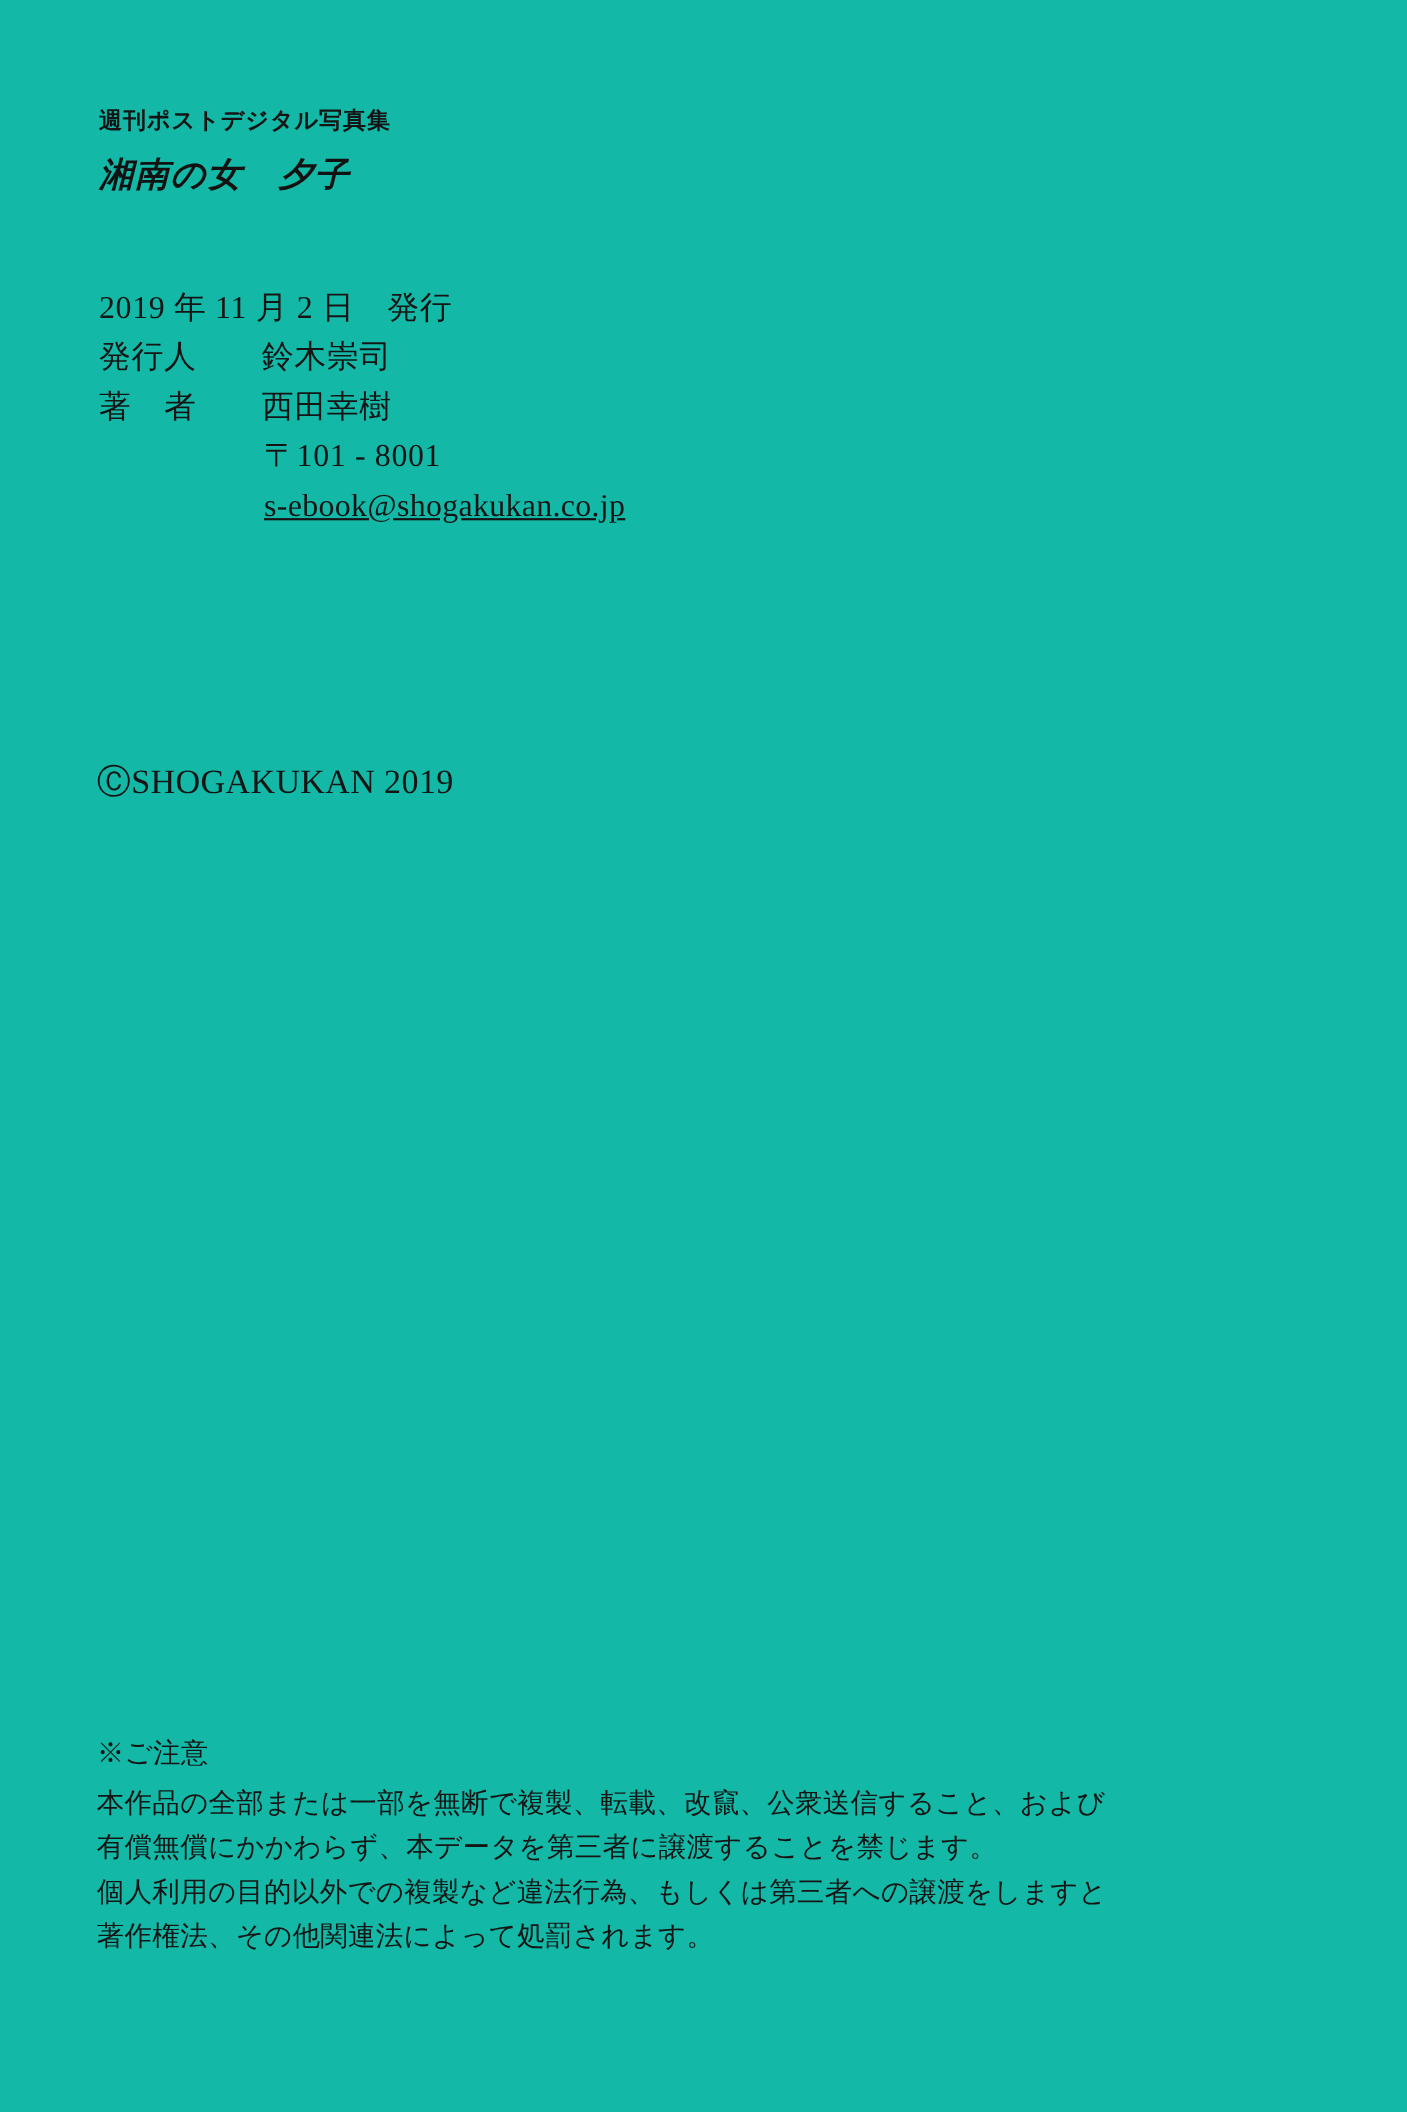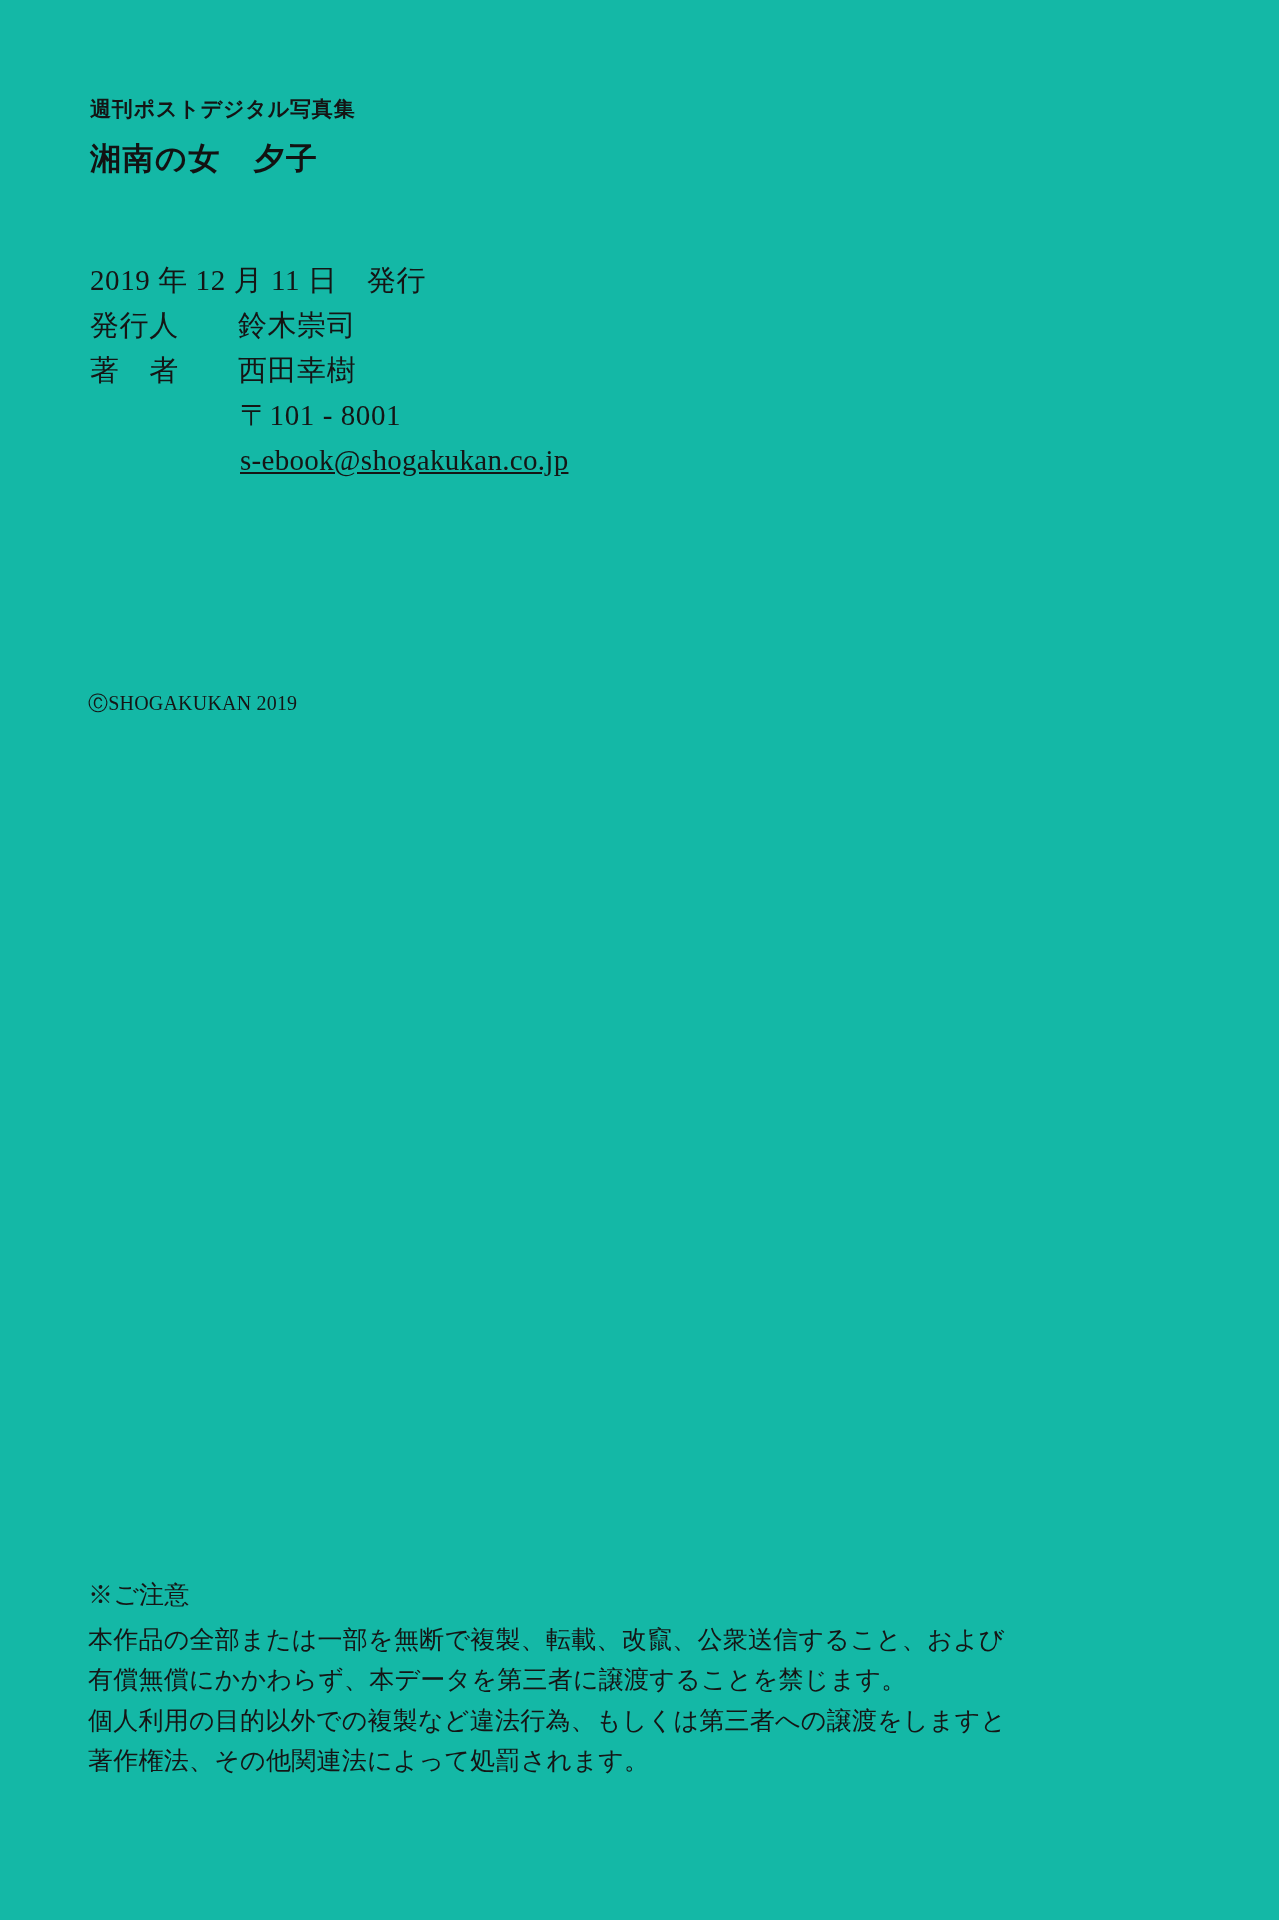--- a/index.html
+++ b/index.html
@@ -35,20 +35,21 @@
     color: #141414;
     line-height: 1.4;
   }
   .book-title {
     font-size: 31px;
     font-weight: 700;
     letter-spacing: 0.05em;
     color: #121212;
     margin-top: 13px;
     line-height: 1.4;
+    font-style: italic;
   }
 
   
   .imprint {
     position: absolute;
     left: 90px;
     top: 258px;
     width: 1050px;
     font-size: 29px;
     line-height: 1.55;
@@ -65,21 +66,21 @@
   .imprint .mail {
     padding-left: 150px;
     letter-spacing: 0.01em;
     text-decoration: underline;
   }
 
   .copyright {
     position: absolute;
     left: 88px;
     top: 690px;
-    font-size: 20px;
+    font-size: 31px;
     letter-spacing: 0.01em;
     color: #151515;
   }
 
   
   .notice {
     position: absolute;
     left: 88px;
     top: 1575px;
     width: 1100px;
@@ -101,21 +102,21 @@
 <body>
 
 <div class="page">
 
   <div class="colophon">
     <div class="series-line">週刊ポストデジタル写真集</div>
     <div class="book-title">湘南の女　夕子</div>
   </div>
 
   <div class="imprint">
-    <span class="row">2019 年 12 月 11 日　発行</span>
+    <span class="row">2019 年 11 月 2 日　発行</span>
     <span class="row">発行人　　鈴木崇司</span>
     <span class="row">著　者　　西田幸樹</span>
     <span class="row indent">〒101 - 8001</span>
     <span class="row mail">s-ebook@shogakukan.co.jp</span>
   </div>
 
   <div class="copyright">ⒸSHOGAKUKAN 2019</div>
 
   <div class="notice">
     <span class="notice-head">※ご注意</span>

